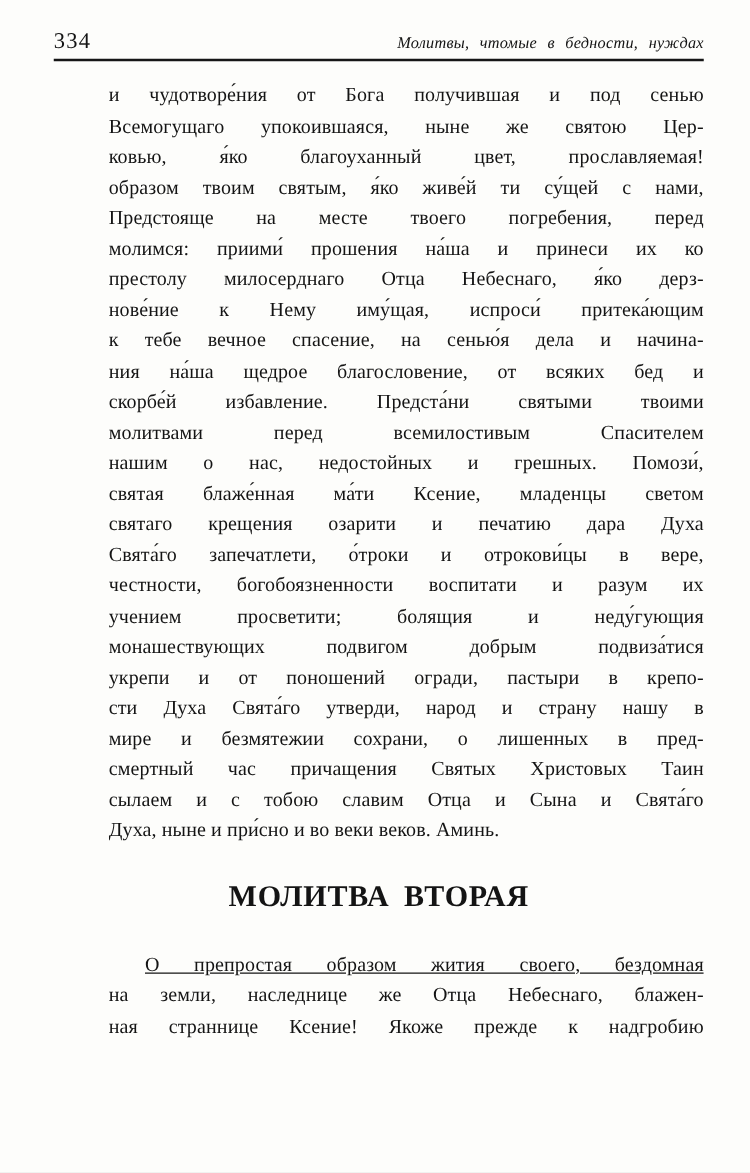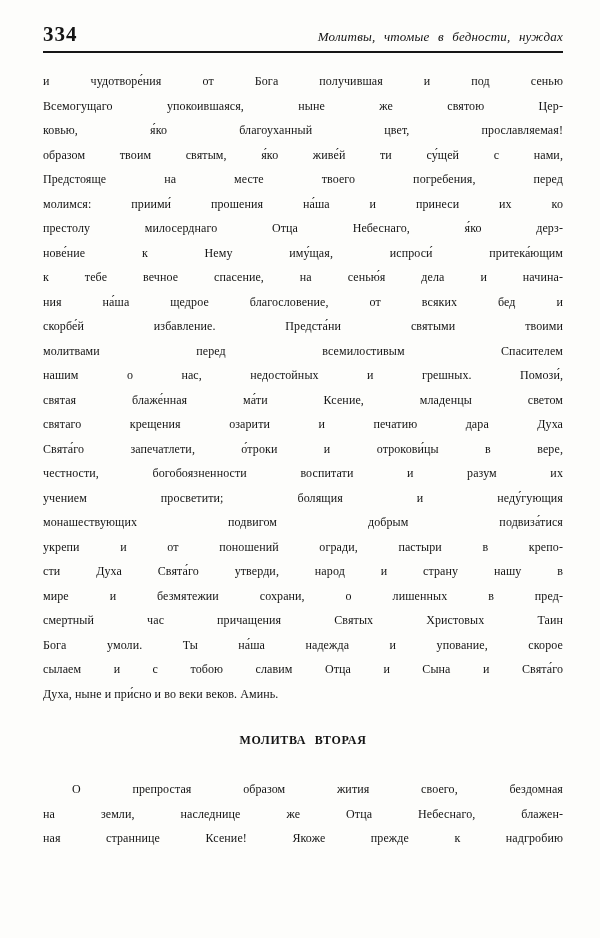--- a/index.html
+++ b/index.html
@@ -18,57 +18,58 @@
     overflow: hidden;
     box-sizing: border-box;
     padding: 22px 37px 0 43px;
   }
   .running-header {
     display: flex;
     justify-content: space-between;
     align-items: baseline;
   }
   .page-number {
-    font-size: 21px;
+    font-size: 18px;
     letter-spacing: 1px;
-    font-weight: bold;
   }
   .running-title {
     font-style: italic;
     font-size: 13px;
     word-spacing: 5px;
     letter-spacing: 0.2px;
   }
   .header-rule {
     border: none;
     border-bottom: 2px solid #161616;
     margin: 4px 0 0 0;
   }
   .text-block {
     margin-top: 16px;
   }
   .para .line {
-    font-size: 12px;
+    font-size: 16px;
     line-height: 24.5px;
     height: 24.5px;
     white-space: nowrap-disabled; 
     text-align: justify;
     letter-spacing: 0.1px;
     overflow: hidden;
+    margin-left: 44px;
   }
   .para .line.stretch {
     text-align-last: justify;
   }
   .para2 .line:first-child {
     text-indent: 29px;
+    text-decoration: underline;
   }
   .prayer-heading {
     margin: 27px 0 29px 0;
     text-align: center;
-    font-size: 12px;
+    font-size: 24px;
     font-weight: bold;
     letter-spacing: 0.6px;
     word-spacing: 5px;
   }
 </style>
 </head>
 <body>
 
 <div class="page">
   <header class="running-header">
@@ -94,21 +95,20 @@
         <div class="line stretch">святая блаже́нная ма́ти Ксение, младенцы светом</div>
         <div class="line stretch">святаго крещения озарити и печатию дара Духа</div>
         <div class="line stretch">Свята́го запечатлети, о́троки и отрокови́цы в вере,</div>
         <div class="line stretch">честности, богобоязненности воспитати и разум их</div>
         <div class="line stretch">учением просветити; болящия и неду́гующия</div>
         <div class="line stretch">монашествующих подвигом добрым подвиза́тися</div>
         <div class="line stretch">укрепи и от поношений огради, пастыри в крепо-</div>
         <div class="line stretch">сти Духа Свята́го утверди, народ и страну нашу в</div>
         <div class="line stretch">мире и безмятежии сохрани, о лишенных в пред-</div>
         <div class="line stretch">смертный час причащения Святых Христовых Таин</div>
-        <div class="line stretch">Бога умоли. Ты на́ша надежда и упование, скорое</div>
         <div class="line stretch">сылаем и с тобою славим Отца и Сына и Свята́го</div>
         <div class="line">Духа, ныне и при́сно и во веки веков. Аминь.</div>
       </div>
     <h2 class="prayer-heading">МОЛИТВА ВТОРАЯ</h2>
     <div class="para para2">
         <div class="line stretch">О препростая образом жития своего, бездомная</div>
         <div class="line stretch">на земли, наследнице же Отца Небеснаго, блажен-</div>
         <div class="line stretch">ная страннице Ксение! Якоже прежде к надгробию</div>
       </div>
   </main>

